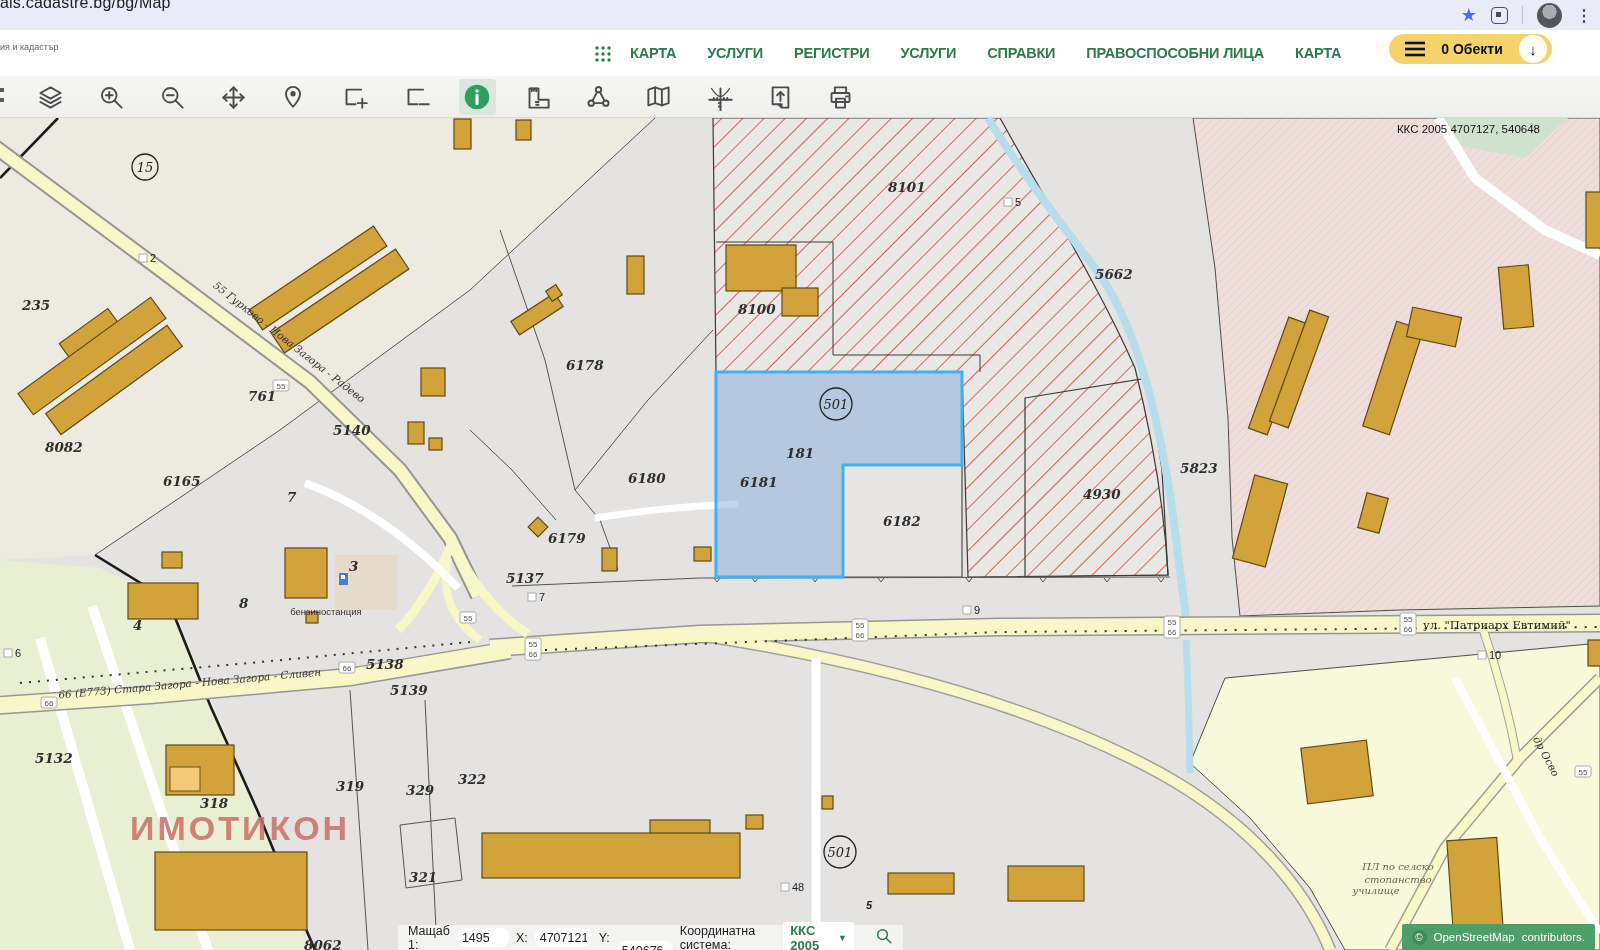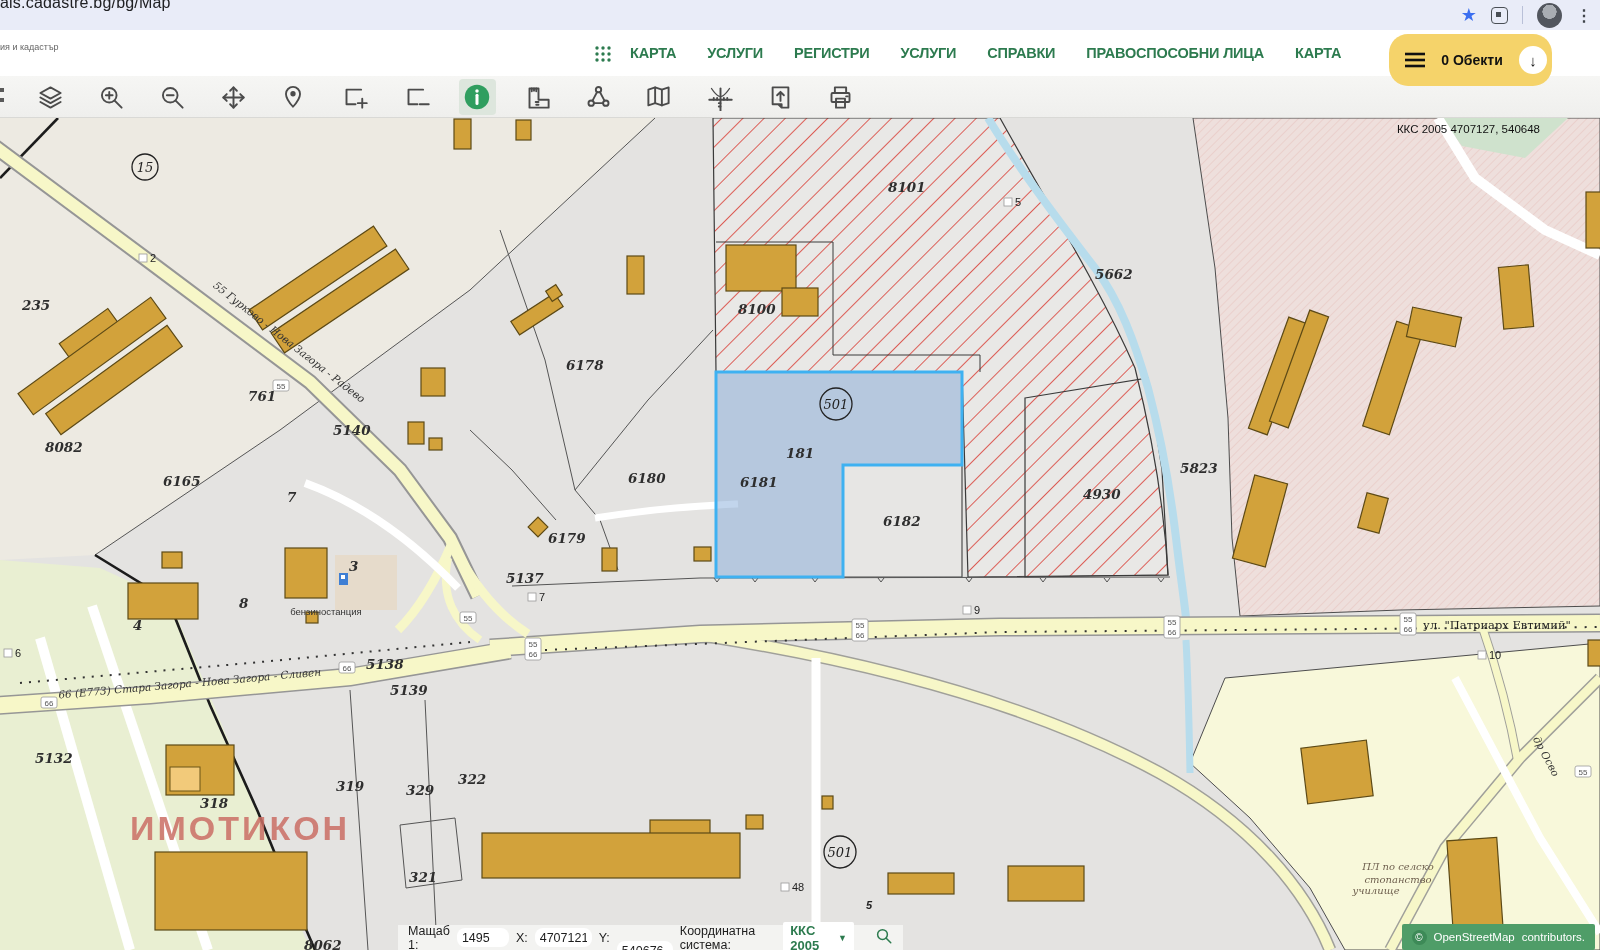--- a/index.html
+++ b/index.html
@@ -18,21 +18,21 @@
   .avatar { width:25px; height:25px; border-radius:50%;
     background:radial-gradient(circle at 50% 35%, #a9adb3 0 34%, #52565e 35% 100%); }
   .kebab { color:#40454b; font-size:16px; font-weight:bold; }
 
   
   .site-header { position:absolute; top:30px; left:0; width:1600px; height:46px; background:#ffffff; z-index:49; }
   .logo-frag { position:absolute; left:0px; top:12px; font-size:9px; color:#666; }
   .grid-icon { position:absolute; left:594px; top:15px; }
   .main-nav { position:absolute; left:630px; top:0; height:46px; display:flex; align-items:center; gap:31px; }
   .nav-item { color:#2d7b4f; font-weight:bold; font-size:14.5px; letter-spacing:-0.2px; white-space:nowrap; cursor:pointer; }
-  .obj-pill { position:absolute; right:48px; top:4px; width:163px; height:52px; border-radius:19px;
+  .obj-pill { position:absolute; right:48px; top:4px; width:163px; height:30px; border-radius:19px;
     background:#f5d36a; display:flex; align-items:center; padding:0 5px 0 16px; gap:10px; }
   .obj-label { font-weight:bold; font-size:14px; color:#111; flex:1; text-align:center; }
   .obj-circle { width:28px; height:28px; border-radius:50%; background:#fff; display:flex;
     align-items:center; justify-content:center; font-weight:bold; font-size:15px; color:#111; }
 
   
   .toolbar { position:absolute; top:76px; left:0; width:1600px; height:42px;
     background:linear-gradient(#f6f6f4,#efefed); border-bottom:1px solid #d9d9d6; z-index:48; }
   .tool { position:absolute; top:4px; width:34px; height:34px; display:flex; align-items:center; justify-content:center; cursor:pointer; }
   .tool svg { stroke:#4b4b4b; fill:none; stroke-width:1.7; stroke-linecap:round; stroke-linejoin:round; }

